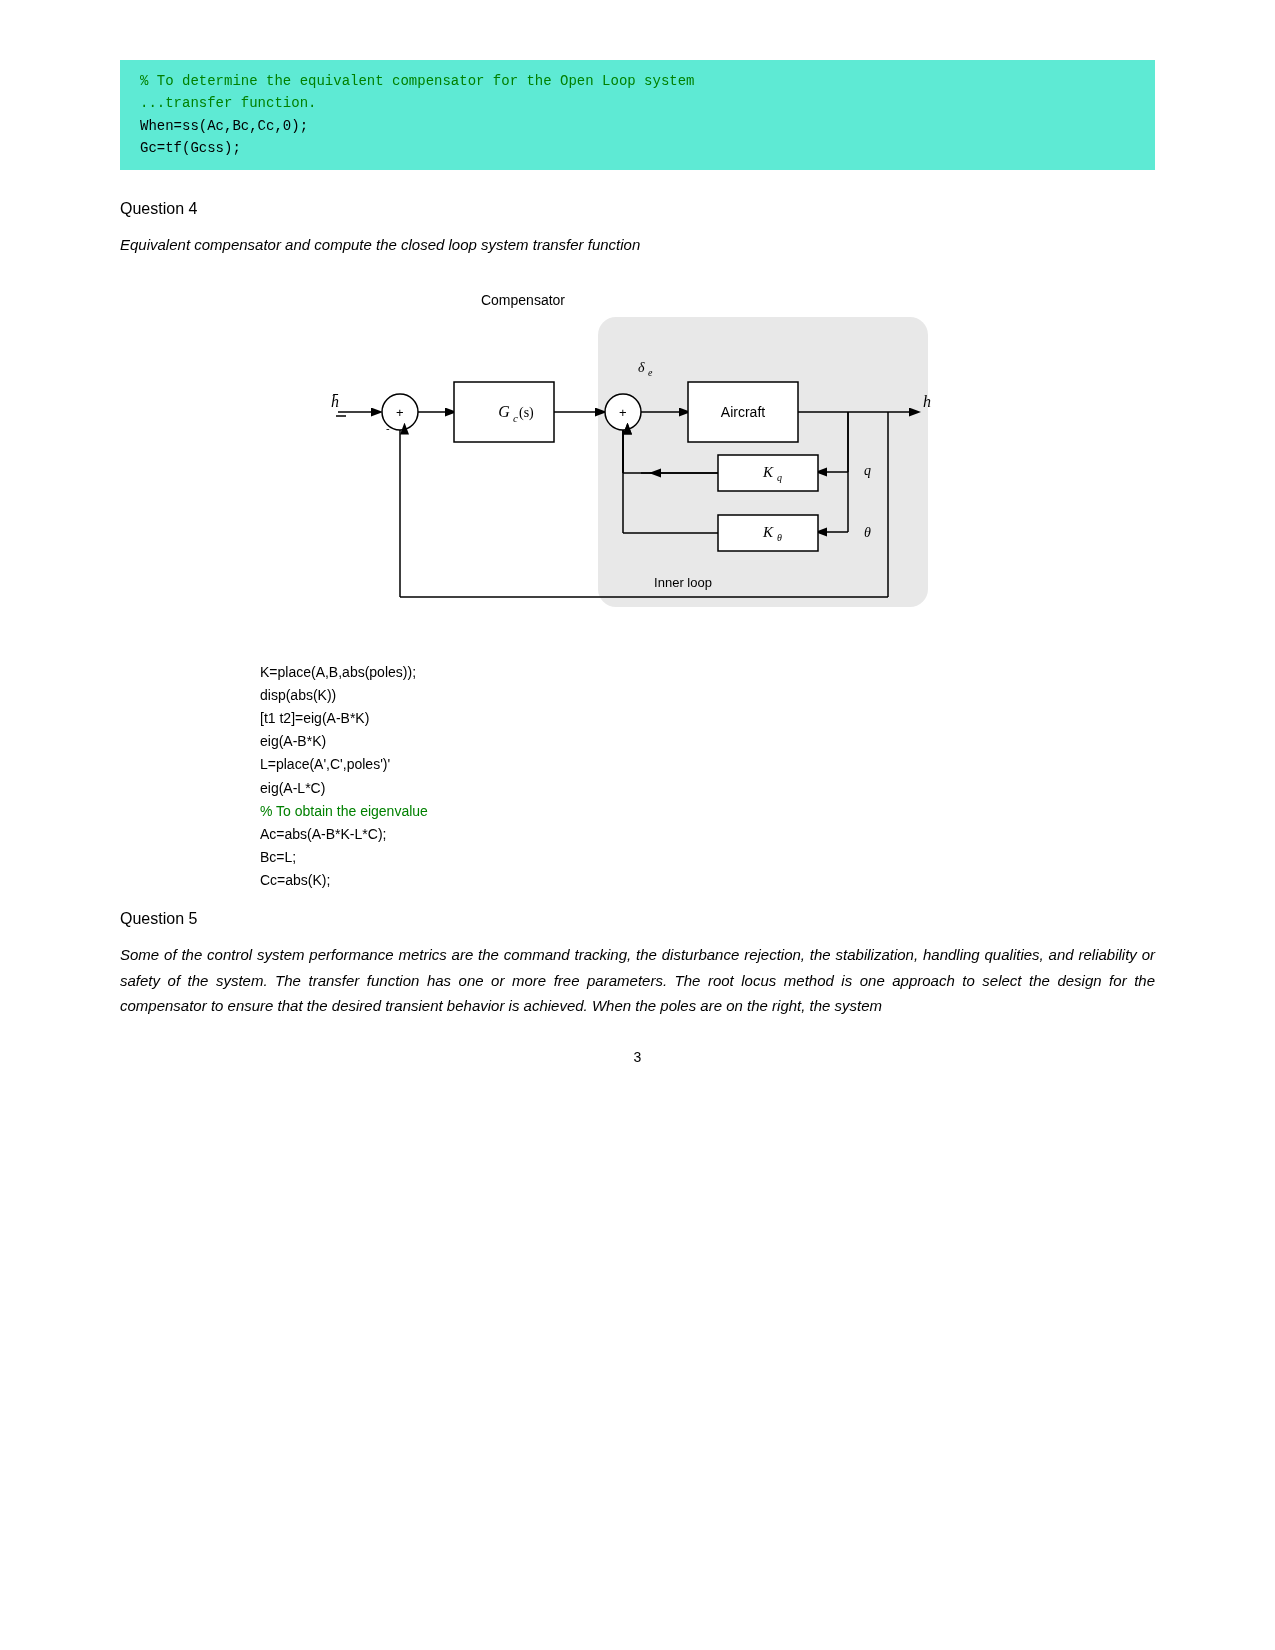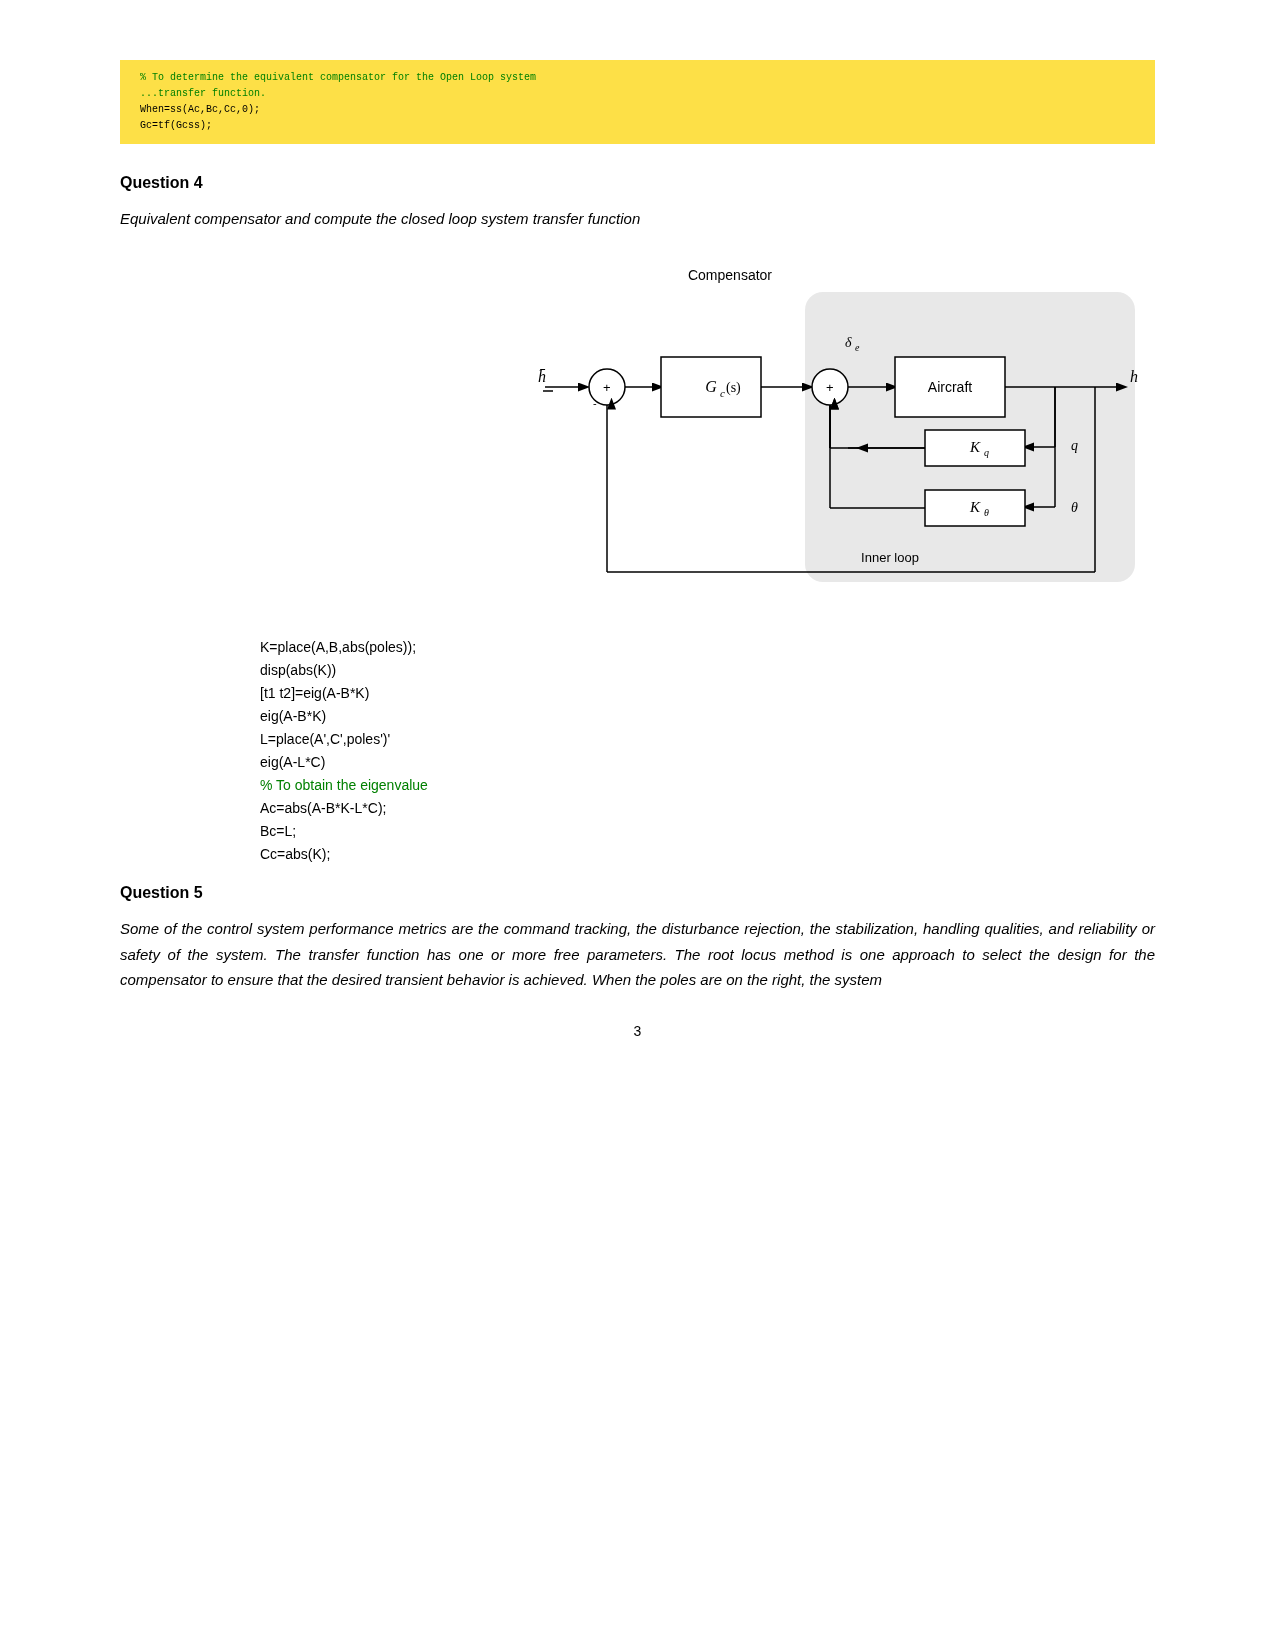--- a/index.html
+++ b/index.html
@@ -13,52 +13,52 @@
       font-family: 'Times New Roman', Times, serif;
       font-size: 16px;
       color: #000000;
       width: 1275px;
       min-height: 1650px;
       padding: 60px 120px 60px 120px;
     }
 
     .code-block {
       font-family: 'Courier New', Courier, monospace;
-      font-size: 10px;
-      background: #fde047;
+      font-size: 14px;
+      background: #5eead4;
       padding: 10px 20px;
       margin-bottom: 30px;
       line-height: 1.6;
       color: #000000;
     }
 
     .code-green {
       color: #008000;
     }
 
     .section-title {
       font-family: Arial, Helvetica, sans-serif;
       font-size: 16px;
-      font-weight: bold;
+      font-weight: normal;
       margin-bottom: 14px;
       margin-top: 10px;
     }
 
     .section-text {
       font-family: Arial, Helvetica, sans-serif;
       font-size: 15px;
       line-height: 1.7;
       text-align: justify;
       margin-bottom: 14px;
       font-style: italic;
     }
 
     .diagram-container {
       display: flex;
-      justify-content: flex-end;
+      justify-content: center;
       margin: 20px 0 20px 0;
     }
 
     .diagram-svg-wrap {
       width: 620px;
     }
 
     .code-block-indent {
       font-family: Liberation Sans, sans-serif;
       font-size: 14px;

